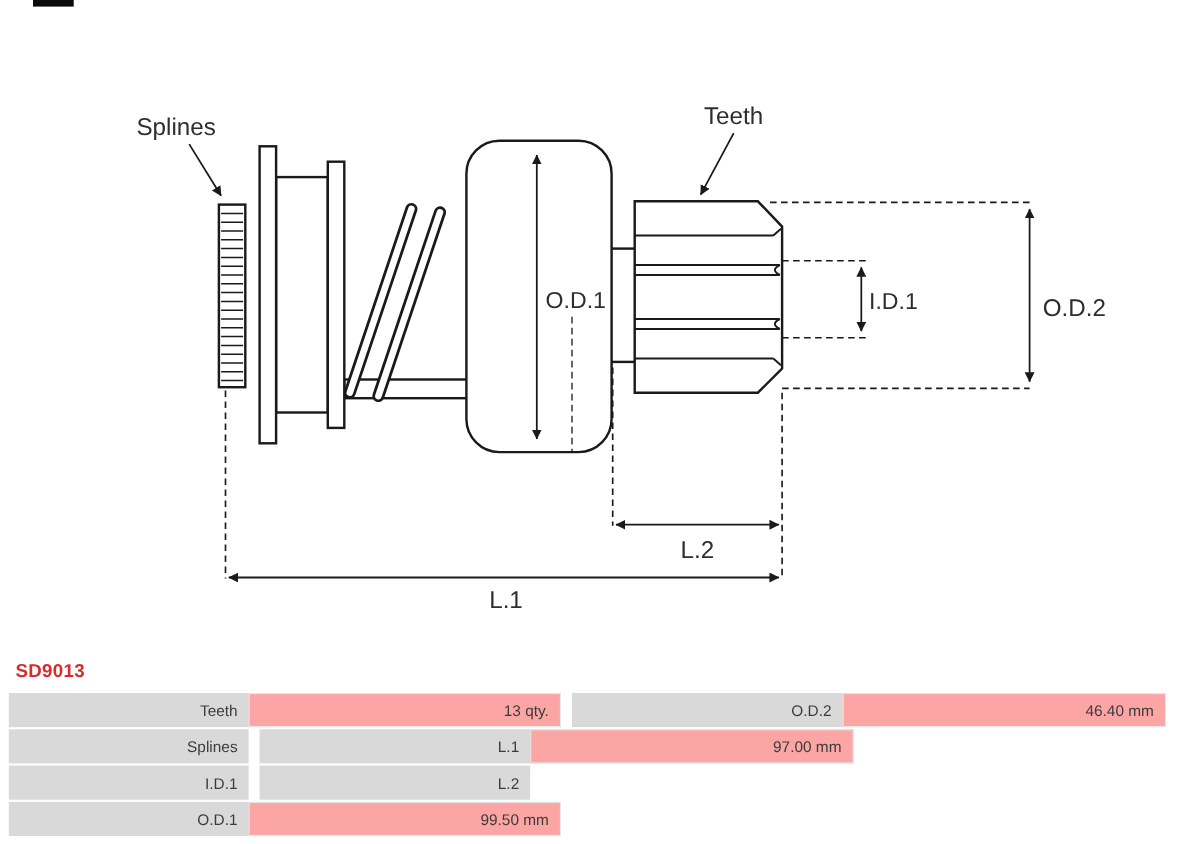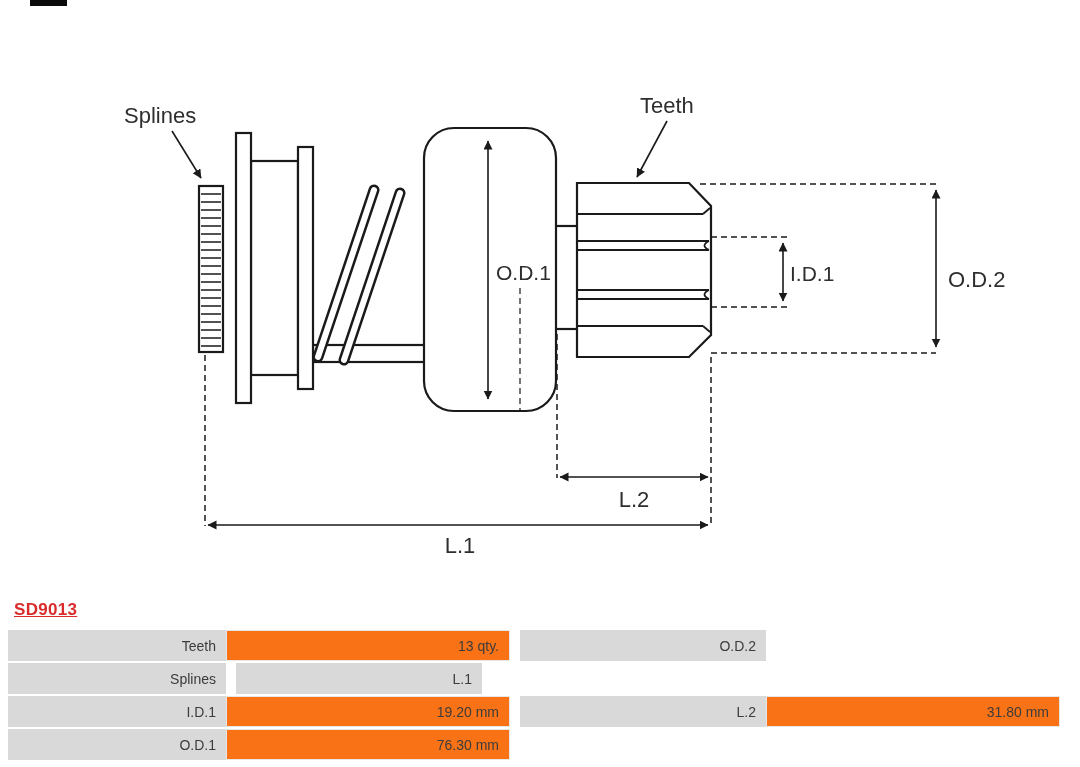--- a/index.html
+++ b/index.html
@@ -6,21 +6,21 @@
   .page{position:relative;width:1080px;height:767px;background:#ffffff;
         font-family:"Liberation Sans",sans-serif;overflow:hidden;}
   .logo-mark{position:absolute;left:30px;top:0;width:37px;height:6px;background:#0a0a0a;}
   .diagram-svg{position:absolute;left:0;top:0;}
   .part-id{position:absolute;left:14px;top:600px;font-size:17px;font-weight:bold;letter-spacing:.3px;}
   .spec-table{position:absolute;left:8px;top:630px;width:1052px;}
   .spec-row{display:flex;height:31px;margin-bottom:2px;}
   .cell{display:flex;align-items:center;justify-content:flex-end;
         padding:0 10px;box-sizing:border-box;font-size:14px;color:#3c3c3c;}
   .key{background:#d9d9d9;}
-  .val{background:#f97316;border:1px solid #e6e6e6;}
+  .val{background:#fca5a5;border:1px solid #e6e6e6;}
   .w-k1{width:218px}.w-v1{width:284px}.w-gap{width:10px}.w-k2{width:246px}.w-v2{width:294px}
   text{font-family:"Liberation Sans",sans-serif;}
 </style>
 </head>
 <body>
 
 <div class="page">
 
   <div class="logo-mark" style="background: rgb(10, 10, 10);"></div>
 
@@ -90,41 +90,41 @@
       <text x="124" y="123">Splines</text>
       <text x="640" y="113">Teeth</text>
       <text x="496" y="280" font-size="21">O.D.1</text>
       <text x="790" y="281" font-size="21">I.D.1</text>
       <text x="948" y="287">O.D.2</text>
       <text x="634" y="507" text-anchor="middle">L.2</text>
       <text x="460" y="553" text-anchor="middle">L.1</text>
     </g>
   </svg>
 
-  <div class="part-id" style="color: rgb(217, 43, 43); text-decoration: underline;">SD9013</div>
+  <div class="part-id" style="color: rgb(217, 43, 43);">SD9013</div>
 
   <div class="spec-table">
     <div class="spec-row">
       <div class="cell key w-k1">Teeth</div>
       <div class="cell val w-v1">13 qty.</div>
       <div class="w-gap"></div>
       <div class="cell key w-k2">O.D.2</div>
+      <div class="cell val w-v2">46.40 mm</div>
     </div>
     <div class="spec-row">
       <div class="cell key w-k1">Splines</div>
       <div class="w-gap"></div>
       <div class="cell key w-k2">L.1</div>
+      <div class="cell val w-v2">97.00 mm</div>
     </div>
     <div class="spec-row">
       <div class="cell key w-k1">I.D.1</div>
-      <div class="cell val w-v1">19.20 mm</div>
       <div class="w-gap"></div>
       <div class="cell key w-k2">L.2</div>
-      <div class="cell val w-v2">31.80 mm</div>
     </div>
     <div class="spec-row">
       <div class="cell key w-k1">O.D.1</div>
-      <div class="cell val w-v1">76.30 mm</div>
+      <div class="cell val w-v1">99.50 mm</div>
       <div class="w-gap"></div>
     </div>
   </div>
 
 </div>
 
 </body></html>

